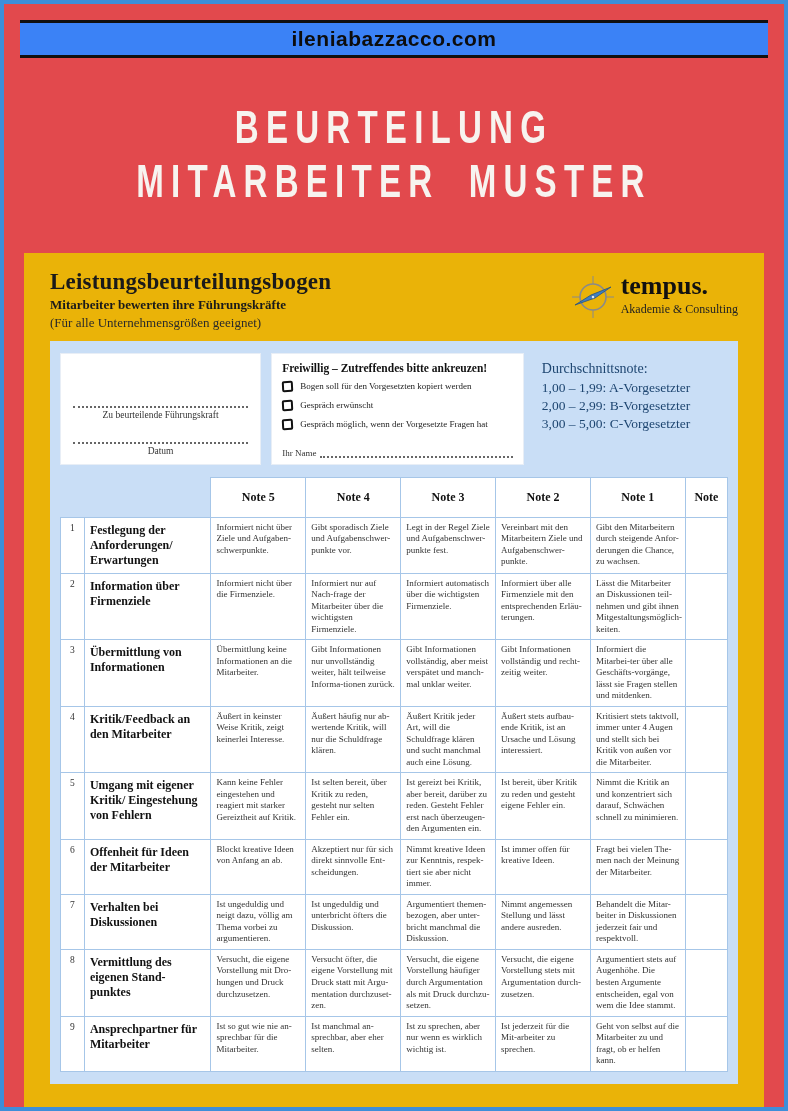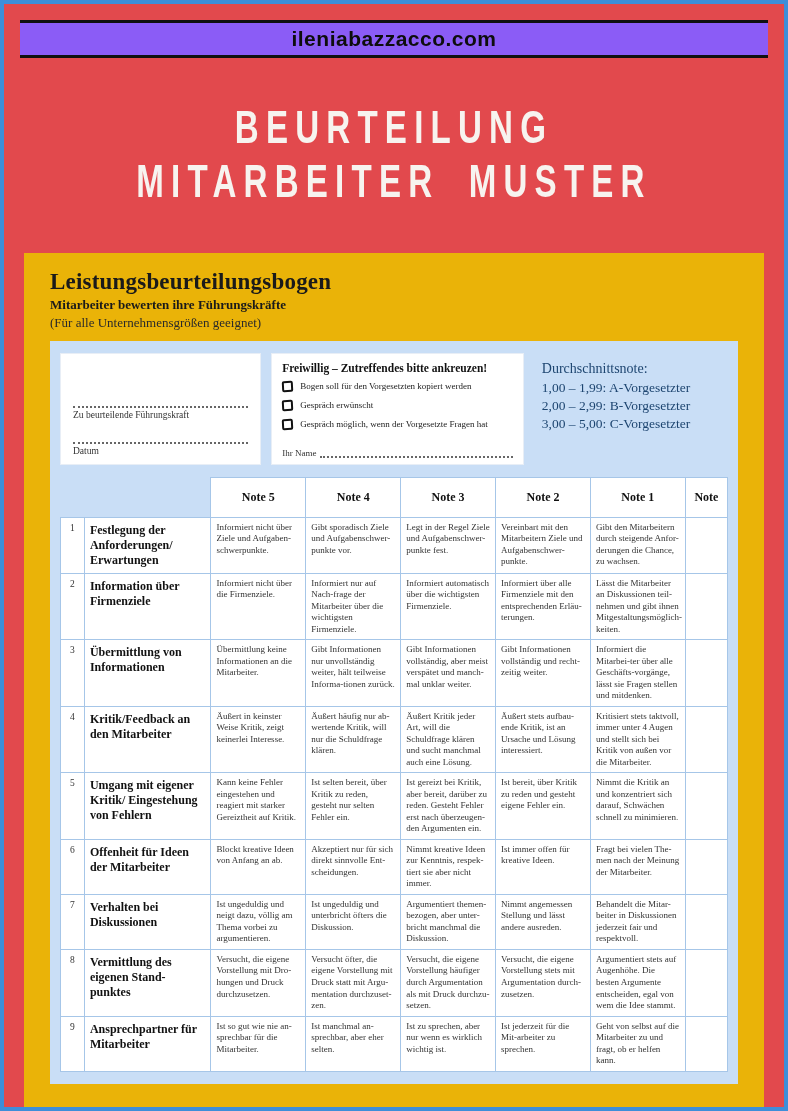--- a/index.html
+++ b/index.html
@@ -7,21 +7,21 @@
   body {
     font-family:"Liberation Sans","DejaVu Sans",sans-serif;
     background:#e2494d;
     border:4px solid #3e8ed9;
     overflow:hidden;
     position:relative;
   }
   
   .banner {
     margin:16px 16px 0 16px;
-    background:#8b5cf6;
+    background:#3b82f6;
     border-top:3px solid #101010;
     border-bottom:3px solid #101010;
     height:38px;
     display:flex; align-items:center; justify-content:center;
   }
   .banner span { font-size:21px; font-weight:bold; color:#0d0d0d; letter-spacing:.5px; }
   
   .hero {
     margin-top:42px;
     text-align:center;
@@ -61,21 +61,21 @@
     padding:12px 10px 12px 10px;
   }
   .formrow { display:flex; gap:10px; }
   .whitebox { background:#fff; border:1px solid #e8eef6; }
   .box-left {
     width:31%; padding:10px 12px 8px 12px;
     display:flex; flex-direction:column; justify-content:flex-end;
     min-height:108px;
   }
   .dotline { border-bottom:2px dotted #666; height:10px; }
-  .fieldlabel { font-size:9.5px; color:#333; margin:2px 0 14px 0; }
+  .fieldlabel { font-size:9.5px; color:#333; margin:2px 0 14px 0;text-align:center; }
   .fieldlabel:last-child { margin-bottom:0; }
   .box-mid {
     width:39%; padding:8px 10px 6px 10px;
     display:flex; flex-direction:column;justify-content:flex-end;
   }
   .box-mid .bm-title { font-size:11.5px; font-weight:bold; color:#111; margin-bottom:7px; }
   .cbrow { display:flex; align-items:center; margin-bottom:8px; }
   .cb {
     width:11px; height:11px; border:2px solid #111; border-radius:2px;
     margin-right:7px; flex:0 0 auto; background:#fff; transform:rotate(-3deg);
@@ -120,20 +120,35 @@
   <span class="line">MITARBEITER MUSTER</span>
 </div>
 
 <div class="sheet">
 
   <div class="doc-head">
     <div>
       <div class="doc-title">Leistungsbeurteilungsbogen</div>
       <div class="doc-sub">Mitarbeiter bewerten ihre Führungskräfte</div>
       <div class="doc-sub2">(Für alle Unternehmensgrößen geeignet)</div>
+    </div>
+    <div class="logo">
+      <svg width="44" height="44" viewBox="0 0 44 44">
+        <line x1="22" y1="1" x2="22" y2="9" stroke="#8a8a8a" stroke-width="1"></line>
+        <line x1="22" y1="35" x2="22" y2="43" stroke="#8a8a8a" stroke-width="1"></line>
+        <line x1="1" y1="22" x2="9" y2="22" stroke="#8a8a8a" stroke-width="1"></line>
+        <line x1="35" y1="22" x2="43" y2="22" stroke="#8a8a8a" stroke-width="1"></line>
+        <circle cx="22" cy="22" r="13" fill="none" stroke="#8a8a8a" stroke-width="1.6"></circle>
+        <polygon points="4,30 20,20 40,12 24,23" fill="#3f7fc4" stroke="#26517f" stroke-width="0.8"></polygon>
+        <circle cx="22" cy="22" r="1.8" fill="#dde8f4" stroke="#26517f" stroke-width="0.6"></circle>
+      </svg>
+      <div class="logo-text">
+        <div class="word">tempus.</div>
+        <div class="tag">Akademie &amp; Consulting</div>
+      </div>
     </div>
   </div>
 
   <div class="bluezone">
 
     <div class="formrow">
 
       <div class="whitebox box-left">
         <div class="dotline"></div>
         <div class="fieldlabel">Zu beurteilende Führungskraft</div>

